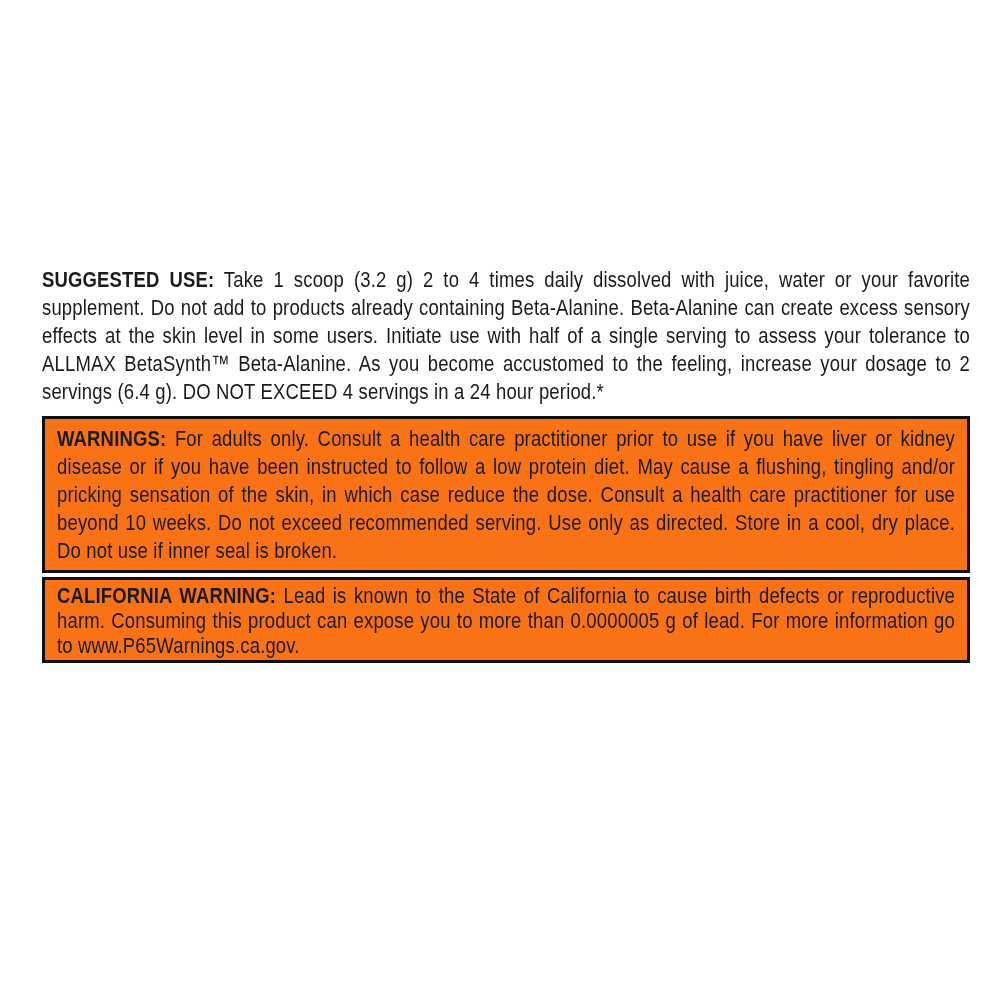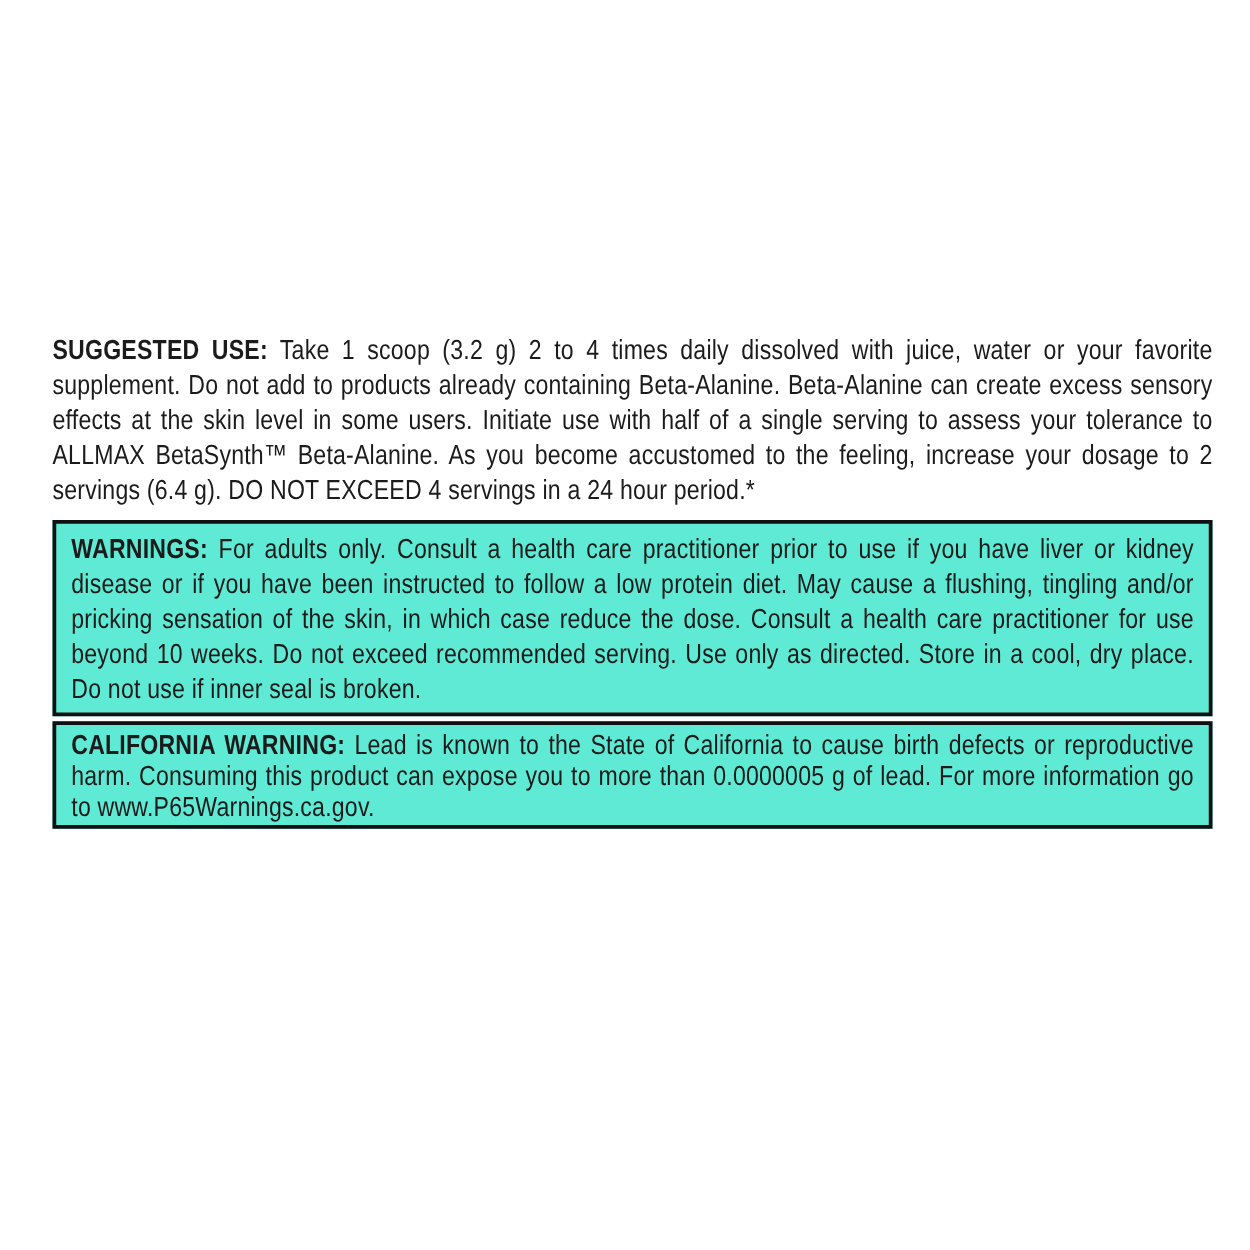--- a/index.html
+++ b/index.html
@@ -32,21 +32,21 @@
     transform: scaleX(0.84);
     transform-origin: 0 0;
   }
   .lead {
     font-weight: bold;
   }
   .box {
     box-sizing: border-box;
     width: 100%;
     border: 3px solid #101010;
-    background: #5eead4;
+    background: #f97316;
   }
   .box--warnings {
     margin-top: 10px;
     padding: 6px 12px 5px 12px;
   }
   .box--california {
     margin-top: 4px;
     padding: 3px 12px 2px 12px;
   }
   .box--california .txt {

